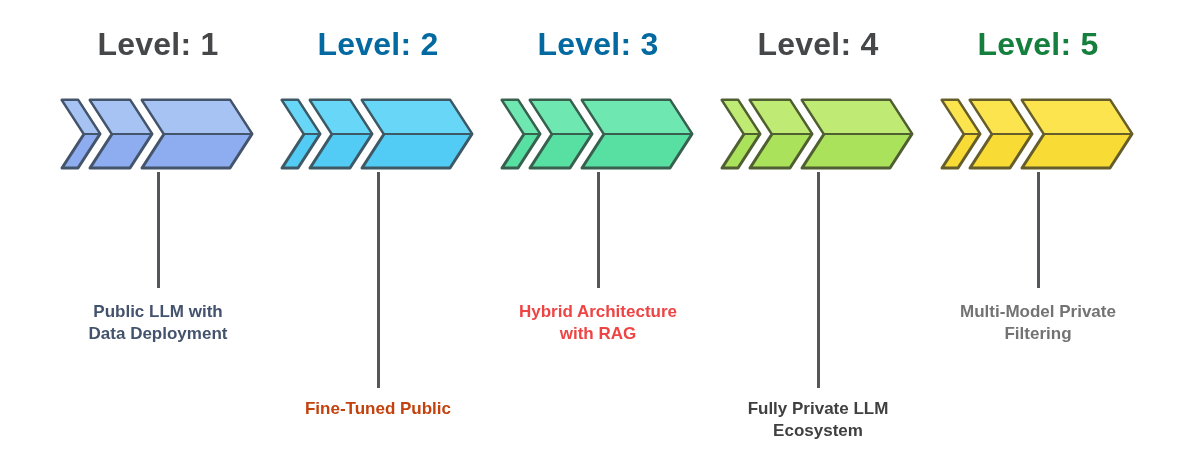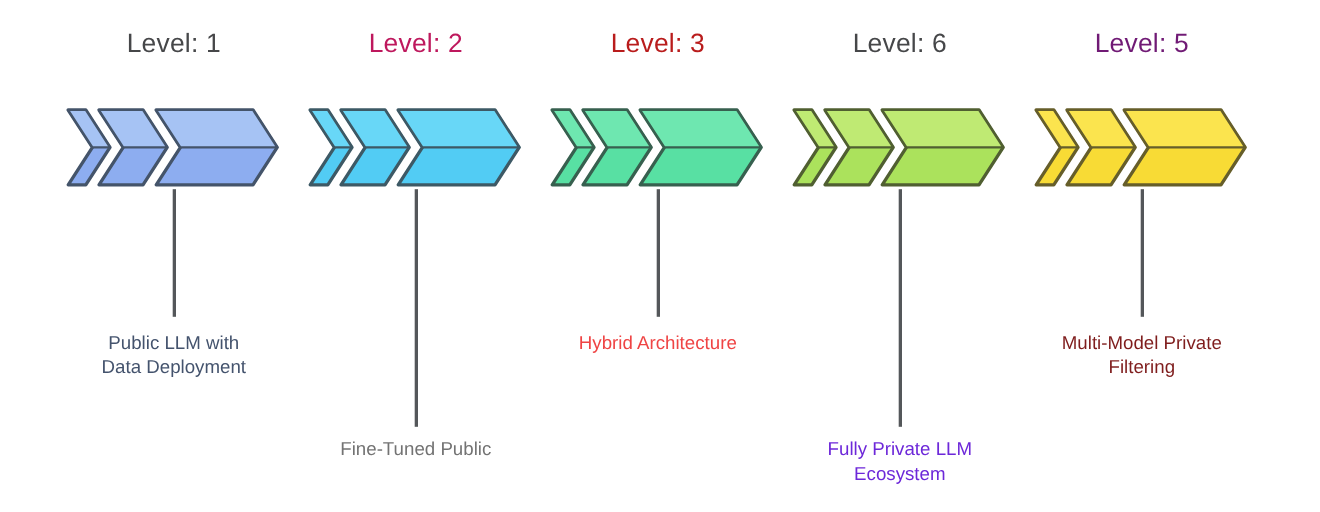--- a/index.html
+++ b/index.html
@@ -20,22 +20,22 @@
     top: 0;
     width: 220px;
     height: 465px;
   }
   .level-title {
     position: absolute;
     top: 26px;
     left: 0;
     width: 100%;
     text-align: center;
-    font-size: 24px;
-    font-weight: 400;
+    font-size: 32px;
+    font-weight: 700;
     color: #464749;
     letter-spacing: 0.2px;
   }
   .chevron-group {
     position: absolute;
     top: 98px;
     left: 12px;
     width: 196px;
     height: 72px;
   }
@@ -50,21 +50,21 @@
     background: #54575a;
   }
   .level-group.upper .connector-line { height: 116px; }
   .level-group.lower .connector-line { height: 216px; }
   .level-label {
     position: absolute;
     left: 0;
     width: 220px;
     text-align: center;
     font-size: 17px;
-    font-weight: 400;
+    font-weight: 700;
     line-height: 22px;
   }
   .level-group.upper .level-label { top: 301px; }
   .level-group.lower .level-label { top: 398px; }
 </style>
 </head>
 <body>
 
 <div class="canvas" id="levels" style="background: rgb(255, 255, 255);">
     <div class="level-group upper" style="left: 48px;">
@@ -80,86 +80,87 @@
       <polygon class="chev-outer" points="82,2 170,2 192,36 170,70 82,70 104,36" stroke-width="3" fill="#8dadf0" stroke="#44546a"></polygon>
       <polygon class="chev-top" points="82,2 170,2 192,36 104,36" stroke-width="2" fill="#a6c3f4" stroke="#44546a"></polygon>
     </svg>
     <div class="connector-line" style="background: rgb(84, 87, 90);"></div>
     <div class="level-label" style="color: rgb(68, 83, 109);">
       <div class="label-line-1">Public LLM with</div>
       <div class="label-line-2">Data Deployment</div>
     </div>
   </div>
     <div class="level-group lower" style="left: 268px;">
-    <div class="level-title" style="color: #be185d;">Level: 2</div>
+    <div class="level-title" style="color: #0369a1;">Level: 2</div>
     <svg class="chevron-group" viewBox="0 0 196 72" xmlns="http://www.w3.org/2000/svg">
 
       <polygon class="chev-outer" points="2,2 18,2 40,36 18,70 2,70 24,36" stroke-width="3" fill="#52ccf4" stroke="#3d5965"></polygon>
       <polygon class="chev-top" points="2,2 18,2 40,36 24,36" stroke-width="2" fill="#68d7f7" stroke="#3d5965"></polygon>
 
       <polygon class="chev-outer" points="30,2 70,2 92,36 70,70 30,70 52,36" stroke-width="3" fill="#52ccf4" stroke="#3d5965"></polygon>
       <polygon class="chev-top" points="30,2 70,2 92,36 52,36" stroke-width="2" fill="#68d7f7" stroke="#3d5965"></polygon>
 
       <polygon class="chev-outer" points="82,2 170,2 192,36 170,70 82,70 104,36" stroke-width="3" fill="#52ccf4" stroke="#3d5965"></polygon>
       <polygon class="chev-top" points="82,2 170,2 192,36 104,36" stroke-width="2" fill="#68d7f7" stroke="#3d5965"></polygon>
     </svg>
     <div class="connector-line" style="background: rgb(84, 87, 90);"></div>
-    <div class="level-label" style="color: #737373;">
+    <div class="level-label" style="color: #c2410c;">
       <div class="label-line-1">Fine-Tuned Public</div>
     </div>
   </div>
     <div class="level-group upper" style="left: 488px;">
-    <div class="level-title" style="color: #b91c1c;">Level: 3</div>
+    <div class="level-title" style="color: #0369a1;">Level: 3</div>
     <svg class="chevron-group" viewBox="0 0 196 72" xmlns="http://www.w3.org/2000/svg">
 
       <polygon class="chev-outer" points="2,2 18,2 40,36 18,70 2,70 24,36" stroke-width="3" fill="#58e0a3" stroke="#37604f"></polygon>
       <polygon class="chev-top" points="2,2 18,2 40,36 24,36" stroke-width="2" fill="#6ee7b0" stroke="#37604f"></polygon>
 
       <polygon class="chev-outer" points="30,2 70,2 92,36 70,70 30,70 52,36" stroke-width="3" fill="#58e0a3" stroke="#37604f"></polygon>
       <polygon class="chev-top" points="30,2 70,2 92,36 52,36" stroke-width="2" fill="#6ee7b0" stroke="#37604f"></polygon>
 
       <polygon class="chev-outer" points="82,2 170,2 192,36 170,70 82,70 104,36" stroke-width="3" fill="#58e0a3" stroke="#37604f"></polygon>
       <polygon class="chev-top" points="82,2 170,2 192,36 104,36" stroke-width="2" fill="#6ee7b0" stroke="#37604f"></polygon>
     </svg>
     <div class="connector-line" style="background: rgb(84, 87, 90);"></div>
     <div class="level-label" style="color: #ef4444;">
       <div class="label-line-1">Hybrid Architecture</div>
+      <div class="label-line-2">with RAG</div>
     </div>
   </div>
     <div class="level-group lower" style="left: 708px;">
-    <div class="level-title" style="color: rgb(70, 71, 73);">Level: 6</div>
+    <div class="level-title" style="color: rgb(70, 71, 73);">Level: 4</div>
     <svg class="chevron-group" viewBox="0 0 196 72" xmlns="http://www.w3.org/2000/svg">
 
       <polygon class="chev-outer" points="2,2 18,2 40,36 18,70 2,70 24,36" stroke-width="3" fill="#abe25c" stroke="#505f31"></polygon>
       <polygon class="chev-top" points="2,2 18,2 40,36 24,36" stroke-width="2" fill="#bfea73" stroke="#505f31"></polygon>
 
       <polygon class="chev-outer" points="30,2 70,2 92,36 70,70 30,70 52,36" stroke-width="3" fill="#abe25c" stroke="#505f31"></polygon>
       <polygon class="chev-top" points="30,2 70,2 92,36 52,36" stroke-width="2" fill="#bfea73" stroke="#505f31"></polygon>
 
       <polygon class="chev-outer" points="82,2 170,2 192,36 170,70 82,70 104,36" stroke-width="3" fill="#abe25c" stroke="#505f31"></polygon>
       <polygon class="chev-top" points="82,2 170,2 192,36 104,36" stroke-width="2" fill="#bfea73" stroke="#505f31"></polygon>
     </svg>
     <div class="connector-line" style="background: rgb(84, 87, 90);"></div>
-    <div class="level-label" style="color: #6d28d9;">
+    <div class="level-label" style="color: #404040;">
       <div class="label-line-1">Fully Private LLM</div>
       <div class="label-line-2">Ecosystem</div>
     </div>
   </div>
     <div class="level-group upper" style="left: 928px;">
-    <div class="level-title" style="color: #701a75;">Level: 5</div>
+    <div class="level-title" style="color: #15803d;">Level: 5</div>
     <svg class="chevron-group" viewBox="0 0 196 72" xmlns="http://www.w3.org/2000/svg">
 
       <polygon class="chev-outer" points="2,2 18,2 40,36 18,70 2,70 24,36" stroke-width="3" fill="#f8db35" stroke="#665e2a"></polygon>
       <polygon class="chev-top" points="2,2 18,2 40,36 24,36" stroke-width="2" fill="#fbe44e" stroke="#665e2a"></polygon>
 
       <polygon class="chev-outer" points="30,2 70,2 92,36 70,70 30,70 52,36" stroke-width="3" fill="#f8db35" stroke="#665e2a"></polygon>
       <polygon class="chev-top" points="30,2 70,2 92,36 52,36" stroke-width="2" fill="#fbe44e" stroke="#665e2a"></polygon>
 
       <polygon class="chev-outer" points="82,2 170,2 192,36 170,70 82,70 104,36" stroke-width="3" fill="#f8db35" stroke="#665e2a"></polygon>
       <polygon class="chev-top" points="82,2 170,2 192,36 104,36" stroke-width="2" fill="#fbe44e" stroke="#665e2a"></polygon>
     </svg>
     <div class="connector-line" style="background: rgb(84, 87, 90);"></div>
-    <div class="level-label" style="color: #7f1d1d;">
+    <div class="level-label" style="color: #737373;">
       <div class="label-line-1">Multi-Model Private</div>
       <div class="label-line-2">Filtering</div>
     </div>
   </div>
   </div>
 
 </body></html>

